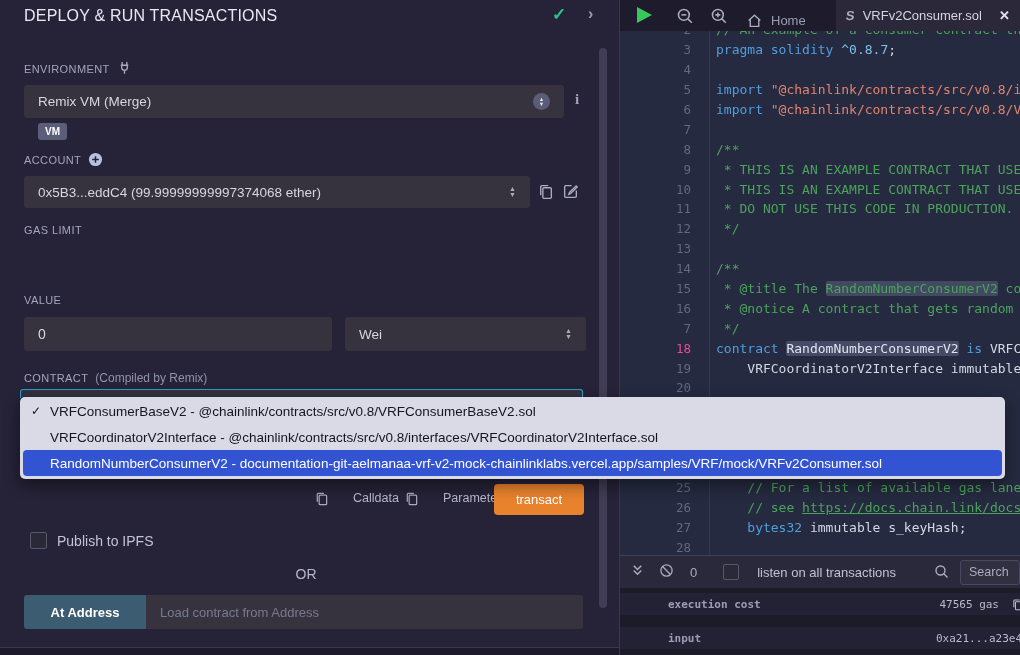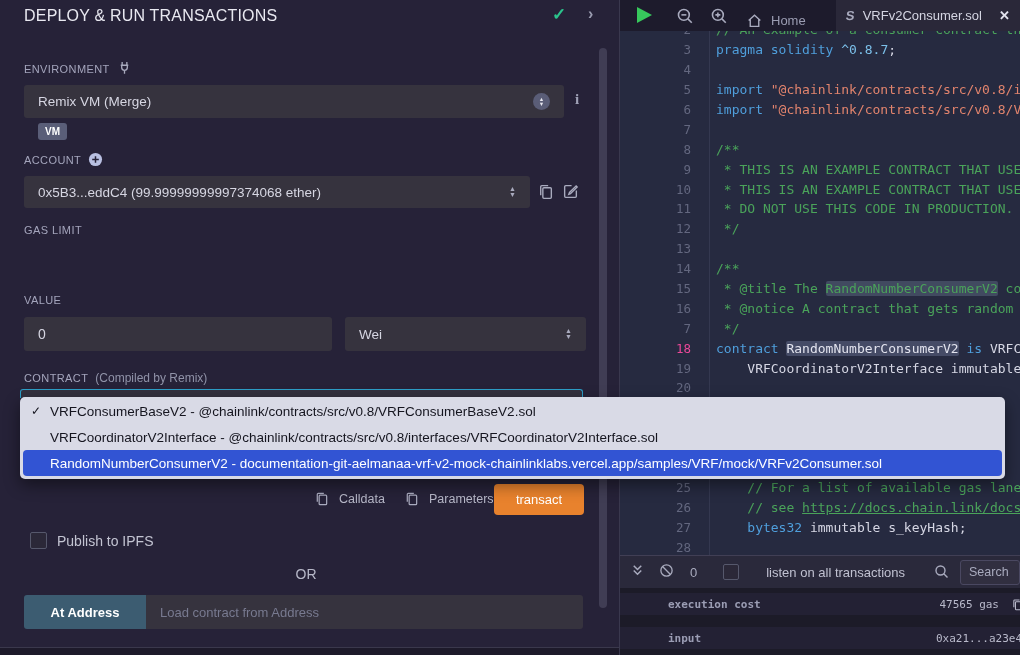--- a/index.html
+++ b/index.html
@@ -33,21 +33,21 @@
                      border:1px solid #2d9ec7; border-bottom:none; border-radius:3px 3px 0 0; }
 
   
   #contract-dropdown { left:20px; top:397px; width:985px; height:82px; background:#d9dae6;
                        border-radius:5px; box-shadow:0 6px 16px rgba(0,0,0,.45); z-index:50; padding-top:1px; }
   .dd-row { height:26px; display:flex; align-items:center; font-size:13.5px; color:#15151f;
             padding-left:30px; position:relative; white-space:nowrap; overflow:hidden; }
   .dd-check { position:absolute; left:11px; font-size:12px; color:#15151f; }
   .dd-row.selected { background:#3254d3; color:#fff; margin:0 3px; border-radius:4px; padding-left:27px; }
 
-  .link-btn { display:flex; align-items:center; gap:10px; color:#b7b8c8; font-size:12.5px; }
+  .link-btn { display:flex; gap:24px; color:#b7b8c8; font-size:12.5px; }
   #transact-btn { left:494px; top:484px; width:90px; height:31px; background:#e8822d; color:#fff;
                   border:none; border-radius:4px; font-size:13px; font-family:inherit; }
 
   .checkbox { width:17px; height:17px; border:1px solid #56586c; border-radius:2px; background:#2b2838; }
 
   #at-address-btn { left:24px; top:595px; width:122px; height:34px; background:#3c5c71; color:#fff;
                     border:none; border-radius:3px 0 0 3px; font-size:13px; font-weight:bold; font-family:inherit;text-align:center; }
   #at-address-input { left:146px; top:595px; width:437px; height:34px; background:#36333e; border:none;
                       border-radius:0 3px 3px 0; color:#d6d6e2; font-size:13px; padding:0 14px; font-family:inherit; }
   #at-address-input::placeholder { color:#787a90; }
@@ -259,21 +259,21 @@
         </svg>
     </span>
     <span class="icon" style="margin-left:14px;">
       <svg width="15" height="15" viewBox="0 0 16 16" fill="none" stroke="currentColor" stroke-width="1.4">
           <circle cx="8" cy="8" r="6"></circle>
           <path d="M3.8 3.8l8.4 8.4"></path>
         </svg>
     </span>
     <span class="tb-count" style="margin-left:16px;">0</span>
     <span class="checkbox" style="margin-left:26px; width:16px; height:16px; flex:0 0 16px;"></span>
-    <span class="tb-label" style="margin-left:27px;">listen on all transactions</span>
+    <span class="tb-label" style="margin-left:18px;">listen on all transactions</span>
     <svg class="icon" style="margin-left:auto;" width="16" height="16" viewBox="0 0 16 16" fill="none" stroke="currentColor" stroke-width="1.4">
         <circle cx="6.5" cy="6.5" r="4.5"></circle>
         <path d="M9.8 9.8L13.5 13.5"></path>
       </svg>
     <input id="search-input" style="margin-left: 10px;" placeholder="Search">
   </div>
 
   <div id="terminal-body" class="abs">
     <div id="terminal-rows" style="margin-top:5px;">
         <div class="term-row">

